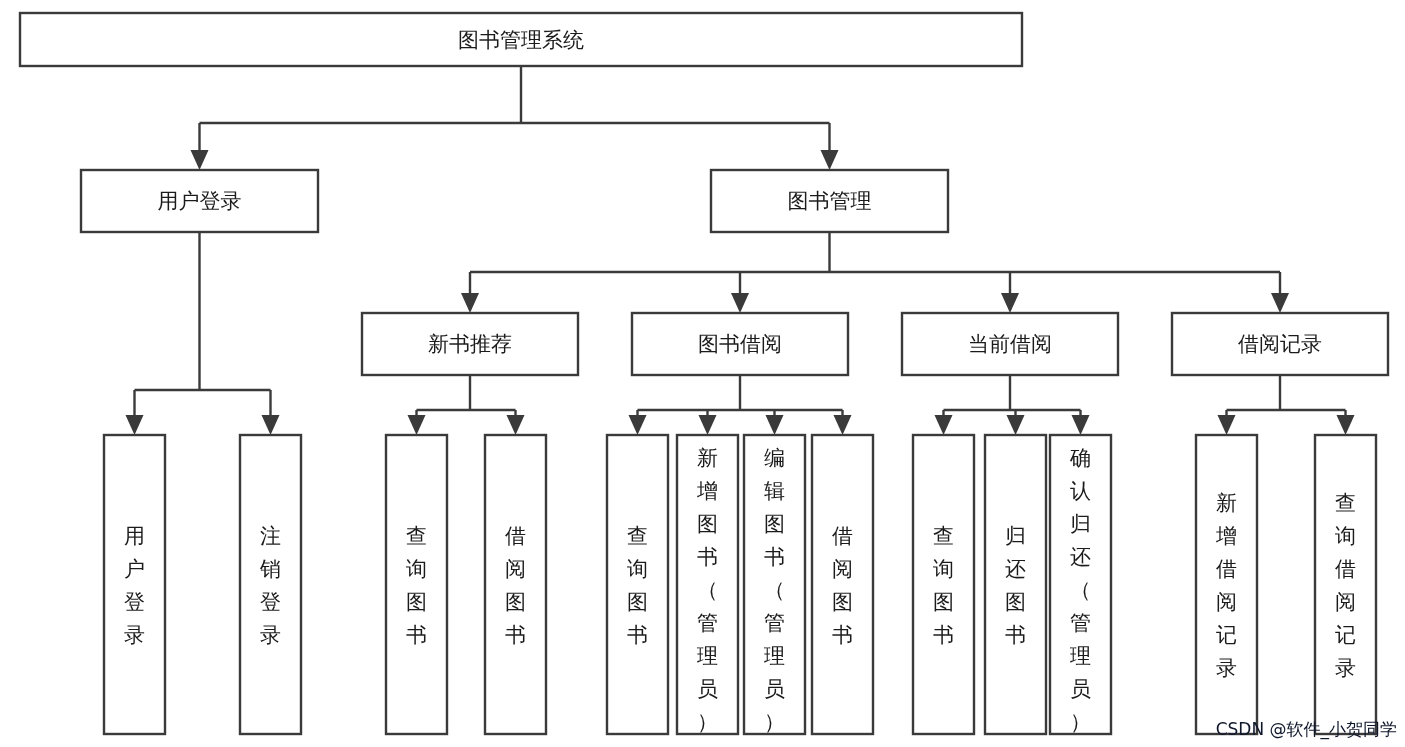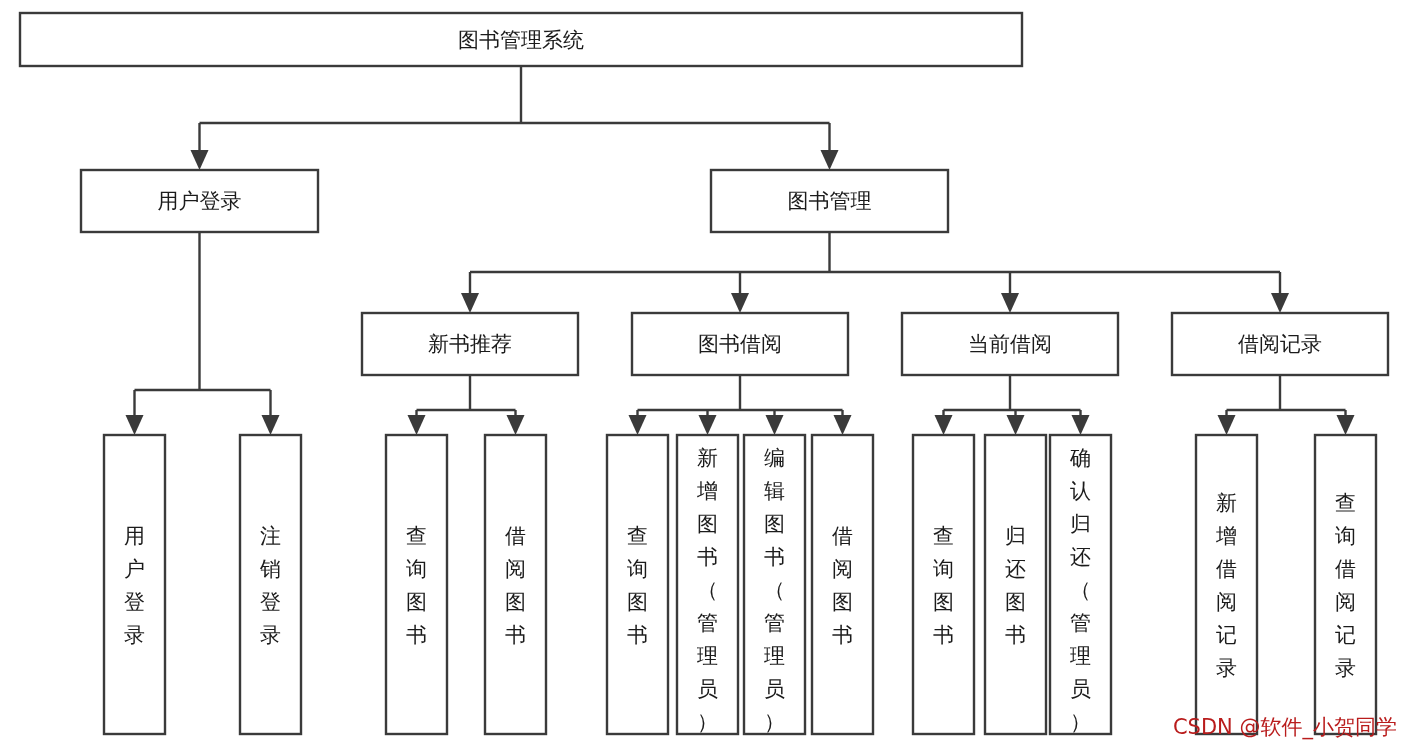--- a/index.html
+++ b/index.html
@@ -44,22 +44,22 @@
     font-family: "DejaVu Sans", "Liberation Sans", sans-serif;
     font-size: 21px;
     text-anchor: middle;
     dominant-baseline: middle;
   }
   .watermark-text {
     position: absolute;
     right: 8px;
     bottom: 6px;
     font-family: "DejaVu Sans", "Liberation Sans", sans-serif;
-    font-size: 21px;
-    color: #b91c1c;
+    font-size: 17px;
+    color: #0f172a;
     white-space: nowrap;
     user-select: none;
   }
 </style>
 </head>
 <body>
 
 <div id="diagram-root">
 
   <svg id="tree-svg" viewBox="0 0 1405 747">

